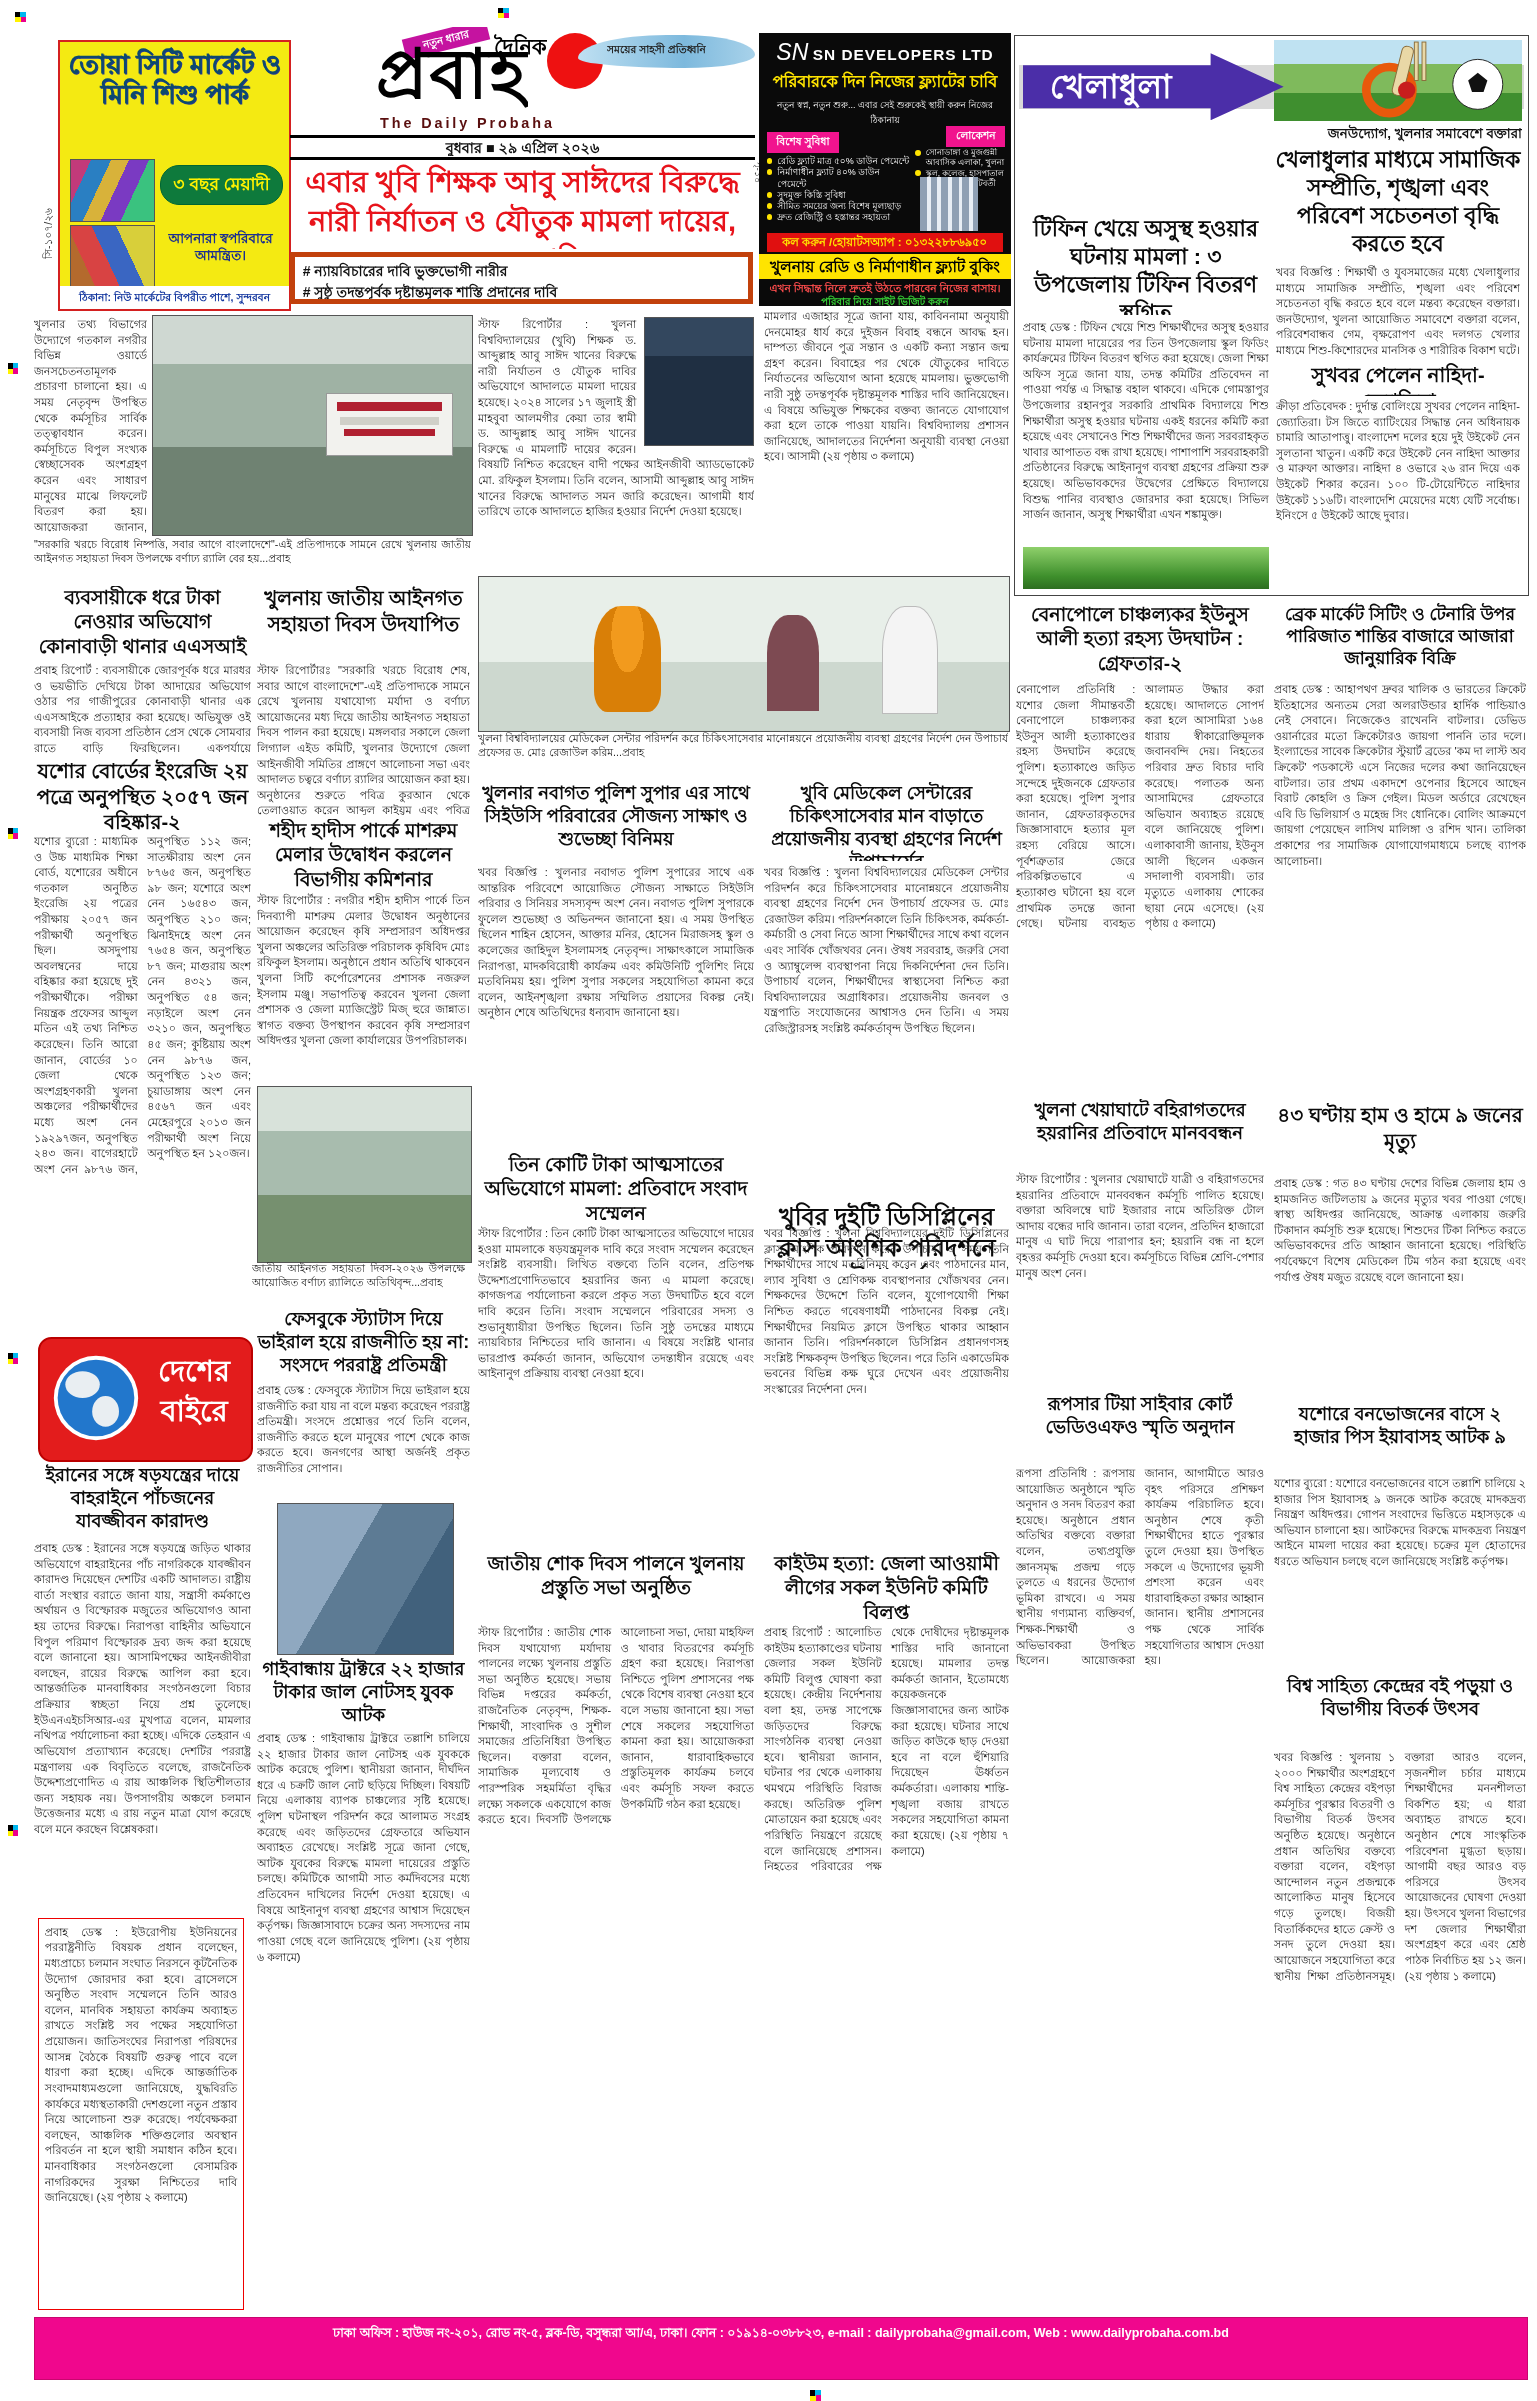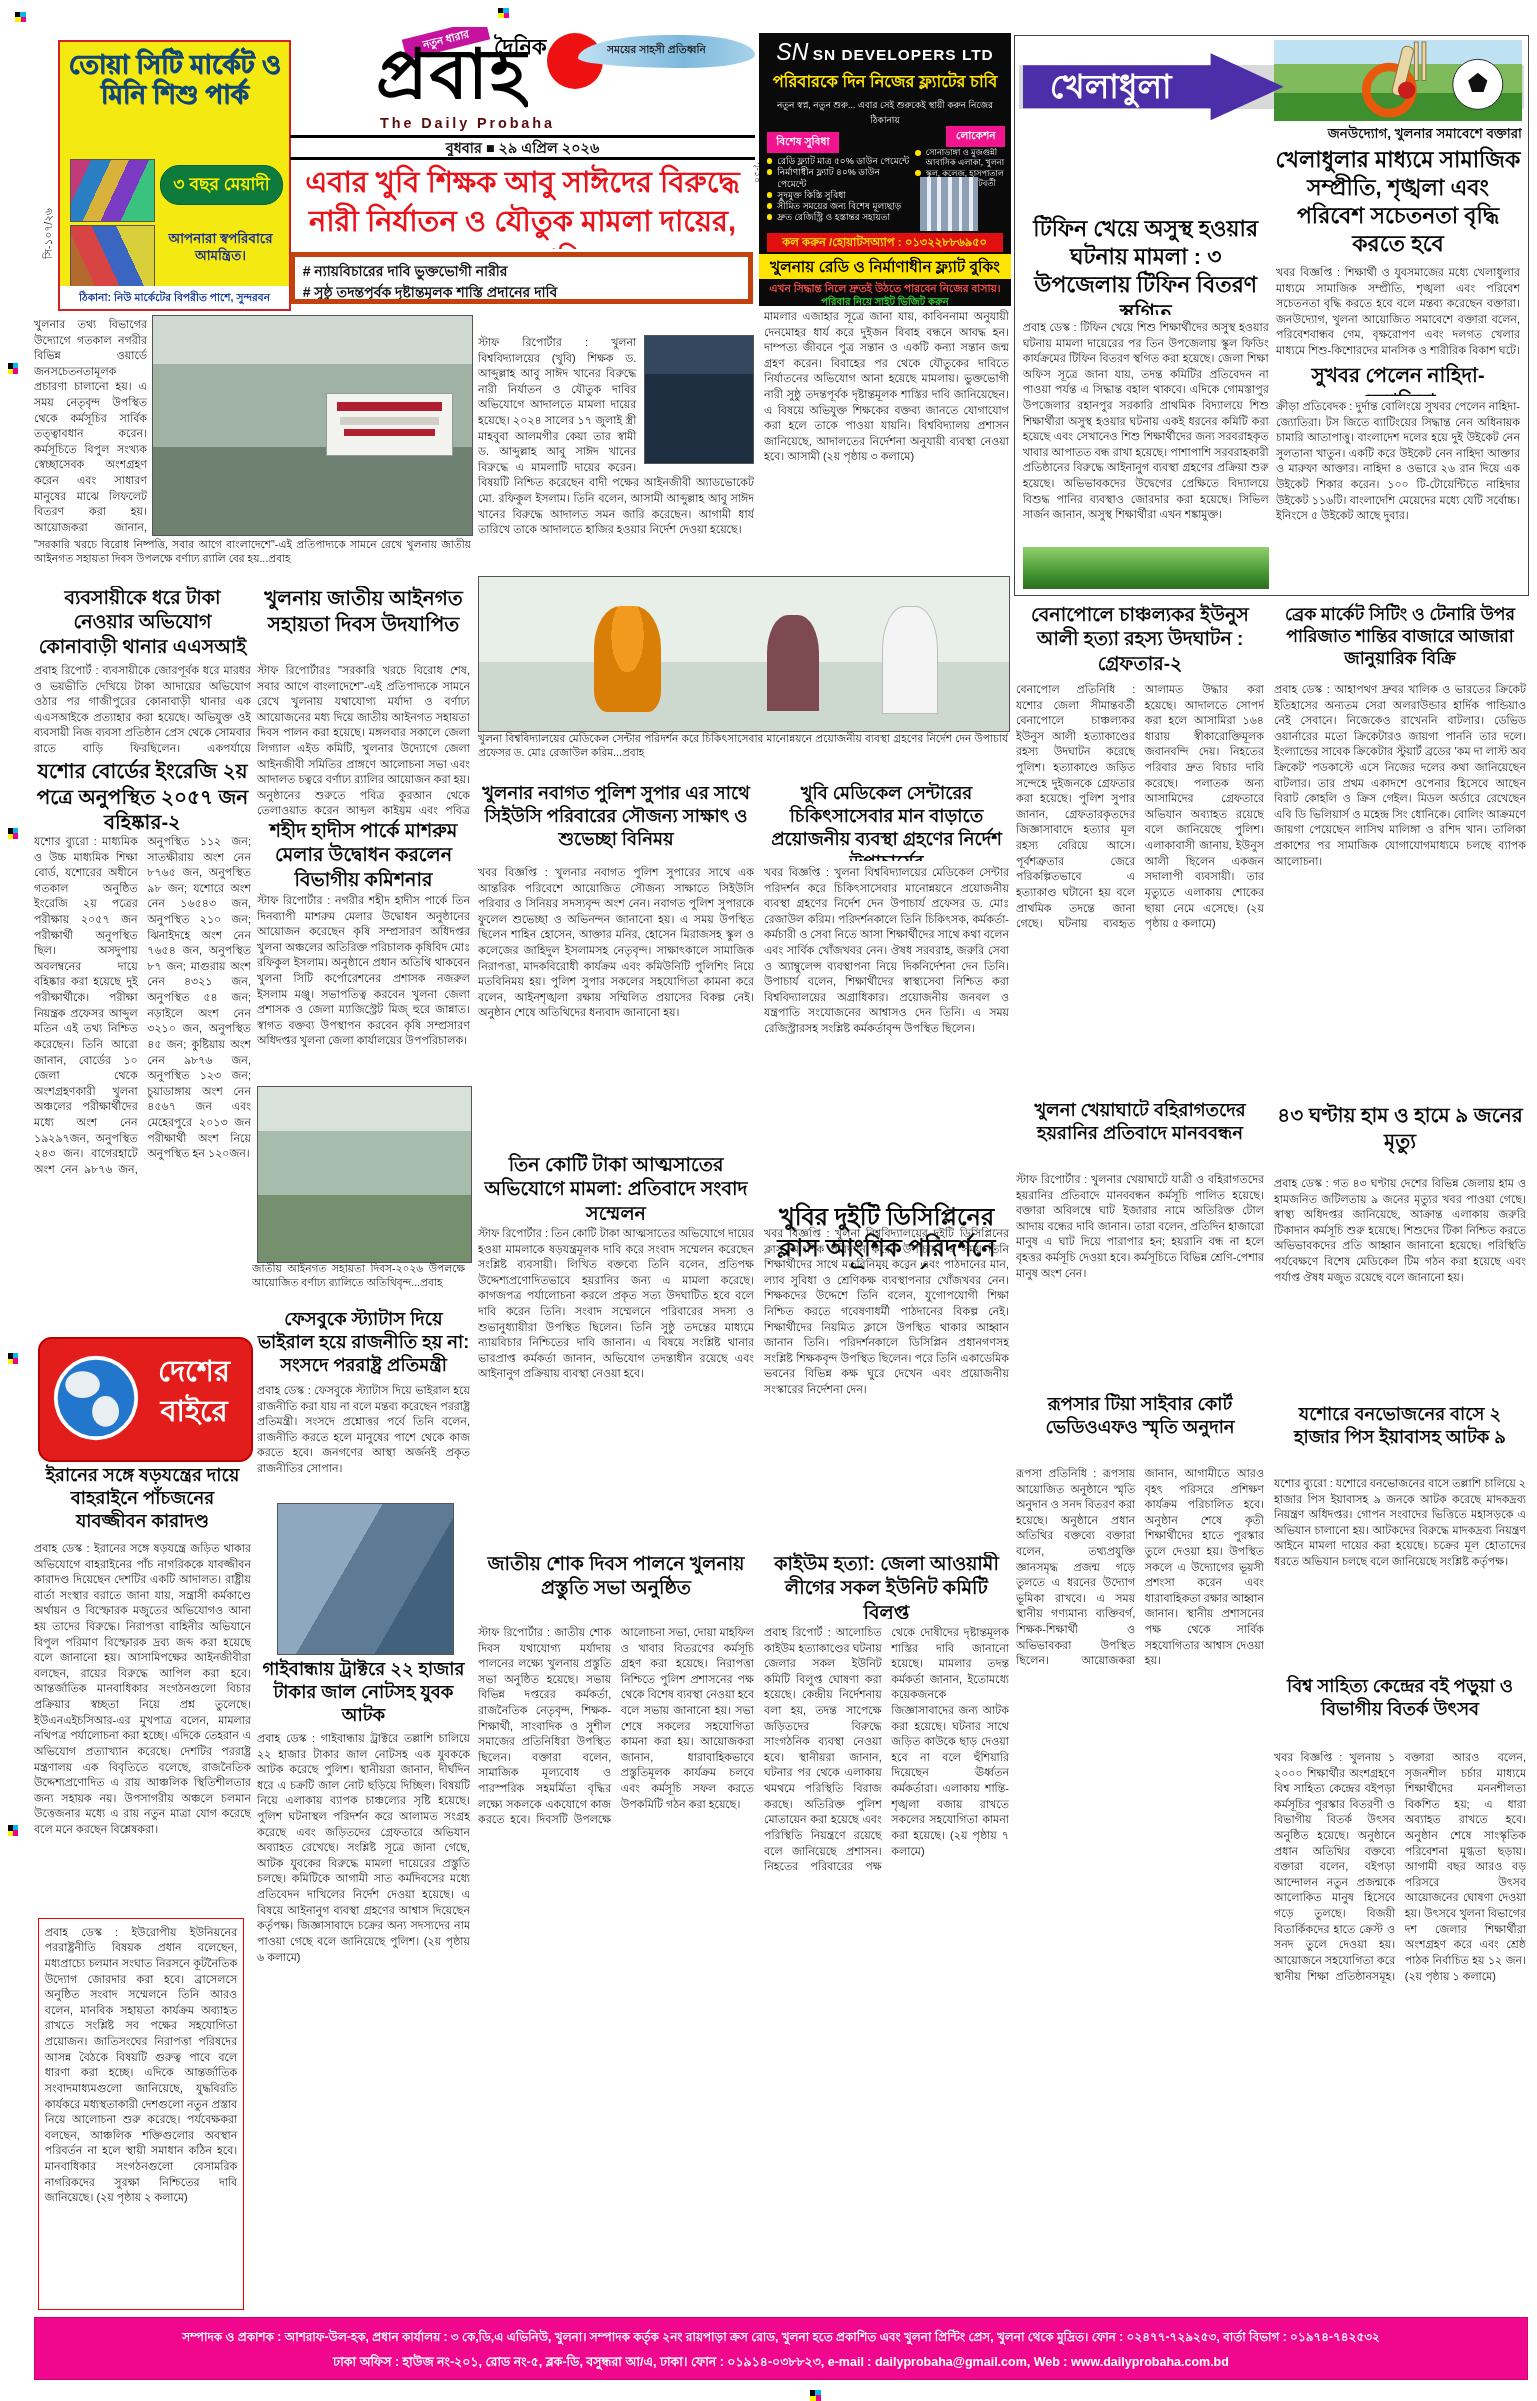--- a/index.html
+++ b/index.html
@@ -173,21 +173,21 @@
 <div class="abs h1c" style="left:257px;top:819px;width:213px;height:71px;font-size:19px;">শহীদ হাদীস পার্কে মাশরুম মেলার উদ্বোধন করলেন বিভাগীয় কমিশনার</div>
 <div class="abs bd" style="left:257px;top:893px;width:213px;height:188px;">স্টাফ রিপোর্টার : নগরীর শহীদ হাদীস পার্কে তিন দিনব্যাপী মাশরুম মেলার উদ্বোধন অনুষ্ঠানের আয়োজন করেছেন কৃষি সম্প্রসারণ অধিদপ্তর খুলনা অঞ্চলের অতিরিক্ত পরিচালক কৃষিবিদ মোঃ রফিকুল ইসলাম। অনুষ্ঠানে প্রধান অতিথি থাকবেন খুলনা সিটি কর্পোরেশনের প্রশাসক নজরুল ইসলাম মঞ্জু। সভাপতিত্ব করবেন খুলনা জেলা প্রশাসক ও জেলা ম্যাজিস্ট্রেট মিজ্ হুরে জান্নাত। স্বাগত বক্তব্য উপস্থাপন করবেন কৃষি সম্প্রসারণ অধিদপ্তর খুলনা জেলা কার্যালয়ের উপপরিচালক।</div>
 <div class="abs photo" style="left:257px;top:1086px;width:213px;height:175px;background:linear-gradient(#d8e2da 0 25%,#a8bcae 25% 62%,#76906f 62% 100%);"></div>
 <div class="abs caption" style="left:252px;top:1262px;width:213px;height:40px;">জাতীয় আইনগত সহায়তা দিবস-২০২৬ উপলক্ষে আয়োজিত বর্ণাঢ্য র‌্যালিতে অতিথিবৃন্দ...প্রবাহ</div>
 <div class="abs h1c" style="left:257px;top:1308px;width:213px;height:71px;font-size:18px;">ফেসবুকে স্ট্যাটাস দিয়ে ভাইরাল হয়ে রাজনীতি হয় না: সংসদে পররাষ্ট্র প্রতিমন্ত্রী</div>
 <div class="abs bd" style="left:257px;top:1383px;width:213px;height:113px;">প্রবাহ ডেস্ক : ফেসবুকে স্ট্যাটাস দিয়ে ভাইরাল হয়ে রাজনীতি করা যায় না বলে মন্তব্য করেছেন পররাষ্ট্র প্রতিমন্ত্রী। সংসদে প্রশ্নোত্তর পর্বে তিনি বলেন, রাজনীতি করতে হলে মানুষের পাশে থেকে কাজ করতে হবে। জনগণের আস্থা অর্জনই প্রকৃত রাজনীতির সোপান।</div>
 <div class="abs photo" style="left:277px;top:1503px;width:175px;height:150px;background:linear-gradient(120deg,#8fa8c0 0 40%,#5d7b94 40% 70%,#41617c 70% 100%);"></div>
 <div class="abs h1c" style="left:257px;top:1658px;width:213px;height:69px;font-size:18px;">গাইবান্ধায় ট্রাক্টরে ২২ হাজার টাকার জাল নোটসহ যুবক আটক</div>
 <div class="abs bd" style="left:257px;top:1731px;width:213px;height:578px;">প্রবাহ ডেস্ক : গাইবান্ধায় ট্রাক্টরে তল্লাশি চালিয়ে ২২ হাজার টাকার জাল নোটসহ এক যুবককে আটক করেছে পুলিশ। স্থানীয়রা জানান, দীর্ঘদিন ধরে এ চক্রটি জাল নোট ছড়িয়ে দিচ্ছিল। বিষয়টি নিয়ে এলাকায় ব্যাপক চাঞ্চল্যের সৃষ্টি হয়েছে। পুলিশ ঘটনাস্থল পরিদর্শন করে আলামত সংগ্রহ করেছে এবং জড়িতদের গ্রেফতারে অভিযান অব্যাহত রেখেছে। সংশ্লিষ্ট সূত্রে জানা গেছে, আটক যুবকের বিরুদ্ধে মামলা দায়েরের প্রস্তুতি চলছে। কমিটিকে আগামী সাত কর্মদিবসের মধ্যে প্রতিবেদন দাখিলের নির্দেশ দেওয়া হয়েছে। এ বিষয়ে আইনানুগ ব্যবস্থা গ্রহণের আশ্বাস দিয়েছেন কর্তৃপক্ষ। জিজ্ঞাসাবাদে চক্রের অন্য সদস্যদের নাম পাওয়া গেছে বলে জানিয়েছে পুলিশ। (২য় পৃষ্ঠায় ৬ কলামে)</div>
 
-<div class="abs" style="left:478px;top:317px;width:276px;height:256px;margin-top:18px;">
+<div class="abs" style="left:478px;top:317px;width:276px;height:256px;">
   <div class="photo" style="float:right;width:108px;height:127px;margin:0 0 5.8px 7.7px;background:linear-gradient(#33475e 0 30%,#1f2f42 30% 100%);"></div>
   <div class="bd">স্টাফ রিপোর্টার : খুলনা বিশ্ববিদ্যালয়ের (খুবি) শিক্ষক ড. আব্দুল্লাহ আবু সাঈদ খানের বিরুদ্ধে নারী নির্যাতন ও যৌতুক দাবির অভিযোগে আদালতে মামলা দায়ের হয়েছে। ২০২৪ সালের ১৭ জুলাই স্ত্রী মাহবুবা আলমগীর কেয়া তার স্বামী ড. আব্দুল্লাহ আবু সাঈদ খানের বিরুদ্ধে এ মামলাটি দায়ের করেন। বিষয়টি নিশ্চিত করেছেন বাদী পক্ষের আইনজীবী অ্যাডভোকেট মো. রফিকুল ইসলাম। তিনি বলেন, আসামী আব্দুল্লাহ আবু সাঈদ খানের বিরুদ্ধে আদালত সমন জারি করেছেন। আগামী ধার্য তারিখে তাকে আদালতে হাজির হওয়ার নির্দেশ দেওয়া হয়েছে।</div>
 </div>
 <div class="abs bd" style="left:764px;top:309px;width:245px;height:263px;">মামলার এজাহার সূত্রে জানা যায়, কাবিননামা অনুযায়ী দেনমোহর ধার্য করে দুইজন বিবাহ বন্ধনে আবদ্ধ হন। দাম্পত্য জীবনে পুত্র সন্তান ও একটি কন্যা সন্তান জন্ম গ্রহণ করেন। বিবাহের পর থেকে যৌতুকের দাবিতে নির্যাতনের অভিযোগ আনা হয়েছে মামলায়। ভুক্তভোগী নারী সুষ্ঠু তদন্তপূর্বক দৃষ্টান্তমূলক শাস্তির দাবি জানিয়েছেন। এ বিষয়ে অভিযুক্ত শিক্ষকের বক্তব্য জানতে যোগাযোগ করা হলে তাকে পাওয়া যায়নি। বিশ্ববিদ্যালয় প্রশাসন জানিয়েছে, আদালতের নির্দেশনা অনুযায়ী ব্যবস্থা নেওয়া হবে। আসামী (২য় পৃষ্ঠায় ৩ কলামে)</div>
 
 <div class="abs photo" style="left:478px;top:576px;width:530px;height:154px;background:linear-gradient(#e8efe9 0 55%,#cdd8cf 55% 100%);">
   <div class="abs" style="left:115px;top:29px;width:67px;height:106px;background:radial-gradient(ellipse at 50% 28%,#f29a1d 0 34%,#d97f07 34% 100%);border-radius:40% 40% 20% 20%;"></div>
   <div class="abs" style="left:288px;top:38px;width:52px;height:96px;background:#7d4a52;border-radius:40% 40% 0 0;"></div>
   <div class="abs" style="left:403px;top:29px;width:54px;height:106px;background:#f4f4f4;border-radius:40% 40% 0 0;border:1px solid #bbb;"></div>
 </div>
@@ -217,16 +217,15 @@
 <div class="abs h1c" style="left:1274px;top:603px;width:252px;height:73px;font-size:17.3px;">ব্রেক মার্কেট সিটিং ও টেনারি উপর পারিজাত শান্তির বাজারে আজারা জানুয়ারিক বিক্রি</div>
 <div class="abs bd" style="left:1274px;top:682px;width:252px;height:415px;">প্রবাহ ডেস্ক : আহাপথণ দ্রুবর খালিক ও ভারতের ক্রিকেট ইতিহাসের অন্যতম সেরা অলরাউন্ডার হার্দিক পান্ডিয়াও নেই সেবানে। নিজেকেও রাখেননি বাটলার। ডেভিড ওয়ার্নারের মতো ক্রিকেটারও জায়গা পাননি তার দলে। ইংল্যান্ডের সাবেক ক্রিকেটার স্টুয়ার্ট ব্রডের 'কম দা লাস্ট অব ক্রিকেট' পডকাস্টে এসে নিজের দলের কথা জানিয়েছেন বাটলার। তার প্রথম একাদশে ওপেনার হিসেবে আছেন বিরাট কোহলি ও ক্রিস গেইল। মিডল অর্ডারে রেখেছেন এবি ডি ভিলিয়ার্স ও মহেন্দ্র সিং ধোনিকে। বোলিং আক্রমণে জায়গা পেয়েছেন লাসিথ মালিঙ্গা ও রশিদ খান। তালিকা প্রকাশের পর সামাজিক যোগাযোগমাধ্যমে চলছে ব্যাপক আলোচনা।</div>
 <div class="abs h1c" style="left:1274px;top:1103px;width:252px;height:67px;font-size:20px;">৪৩ ঘণ্টায় হাম ও হামে ৯ জনের মৃত্যু</div>
 <div class="abs bd" style="left:1274px;top:1176px;width:252px;height:221px;">প্রবাহ ডেস্ক : গত ৪৩ ঘণ্টায় দেশের বিভিন্ন জেলায় হাম ও হামজনিত জটিলতায় ৯ জনের মৃত্যুর খবর পাওয়া গেছে। স্বাস্থ্য অধিদপ্তর জানিয়েছে, আক্রান্ত এলাকায় জরুরি টিকাদান কর্মসূচি শুরু হয়েছে। শিশুদের টিকা নিশ্চিত করতে অভিভাবকদের প্রতি আহ্বান জানানো হয়েছে। পরিস্থিতি পর্যবেক্ষণে বিশেষ মেডিকেল টিম গঠন করা হয়েছে এবং পর্যাপ্ত ঔষধ মজুত রয়েছে বলে জানানো হয়।</div>
 <div class="abs h1c" style="left:1274px;top:1403px;width:252px;height:67px;font-size:18px;">যশোরে বনভোজনের বাসে ২ হাজার পিস ইয়াবাসহ আটক ৯</div>
 <div class="abs bd" style="left:1274px;top:1476px;width:252px;height:192px;">যশোর ব্যুরো : যশোরে বনভোজনের বাসে তল্লাশি চালিয়ে ২ হাজার পিস ইয়াবাসহ ৯ জনকে আটক করেছে মাদকদ্রব্য নিয়ন্ত্রণ অধিদপ্তর। গোপন সংবাদের ভিত্তিতে মহাসড়কে এ অভিযান চালানো হয়। আটকদের বিরুদ্ধে মাদকদ্রব্য নিয়ন্ত্রণ আইনে মামলা দায়ের করা হয়েছে। চক্রের মূল হোতাদের ধরতে অভিযান চলছে বলে জানিয়েছে সংশ্লিষ্ট কর্তৃপক্ষ।</div>
 <div class="abs h1c" style="left:1274px;top:1675px;width:252px;height:69px;font-size:18px;">বিশ্ব সাহিত্য কেন্দ্রের বই পড়ুয়া ও বিভাগীয় বিতর্ক উৎসব</div>
 <div class="abs bd cols2" style="left:1274px;top:1750px;width:252px;height:559px;">খবর বিজ্ঞপ্তি : খুলনায় ১ ২০০০ শিক্ষার্থীর অংশগ্রহণে বিশ্ব সাহিত্য কেন্দ্রের বইপড়া কর্মসূচির পুরস্কার বিতরণী ও বিভাগীয় বিতর্ক উৎসব অনুষ্ঠিত হয়েছে। অনুষ্ঠানে প্রধান অতিথির বক্তব্যে বক্তারা বলেন, বইপড়া আন্দোলন নতুন প্রজন্মকে আলোকিত মানুষ হিসেবে গড়ে তুলছে। বিজয়ী বিতার্কিকদের হাতে ক্রেস্ট ও সনদ তুলে দেওয়া হয়। আয়োজনে সহযোগিতা করে স্থানীয় শিক্ষা প্রতিষ্ঠানসমূহ। বক্তারা আরও বলেন, সৃজনশীল চর্চার মাধ্যমে শিক্ষার্থীদের মননশীলতা বিকশিত হয়; এ ধারা অব্যাহত রাখতে হবে। অনুষ্ঠান শেষে সাংস্কৃতিক পরিবেশনা মুগ্ধতা ছড়ায়। আগামী বছর আরও বড় পরিসরে উৎসব আয়োজনের ঘোষণা দেওয়া হয়। উৎসবে খুলনা বিভাগের দশ জেলার শিক্ষার্থীরা অংশগ্রহণ করে এবং শ্রেষ্ঠ পাঠক নির্বাচিত হয় ১২ জন। (২য় পৃষ্ঠায় ১ কলামে)</div>
 
 <div class="abs" style="left:34px;top:2317px;width:1494px;height:63px;background:#f0078d;border:1.9px solid #c9066f;box-sizing:border-box;">
-  <div style="color:#fff;font-size:12px;font-weight:bold;text-align:center;margin-top:9.6px;">সম্পাদক ও প্রকাশক : আশরাফ-উল-হক, প্রধান কার্যালয় : ৩ কে,ডি,এ এভিনিউ, খুলনা। সম্পাদক কর্তৃক ২নং রায়পাড়া ক্রস রোড, খুলনা হতে প্রকাশিত এবং খুলনা প্রিন্টিং প্রেস, খুলনা থেকে মুদ্রিত। ফোন : ০২৪৭৭-৭২৯২৫৩, বার্তা বিভাগ : ০১৯৭৪-৭৪২৫৩২</div>
   <div style="color:#fff;font-size:12.5px;font-weight:bold;text-align:center;margin-top:5.8px;">ঢাকা অফিস : হাউজ নং-২০১, রোড নং-৫, ব্লক-ডি, বসুন্ধরা আ/এ, ঢাকা। ফোন : ০১৯১৪-০৩৮৮২৩, e-mail : dailyprobaha@gmail.com, Web : www.dailyprobaha.com.bd</div>
 </div>
 
 
 </body></html>

